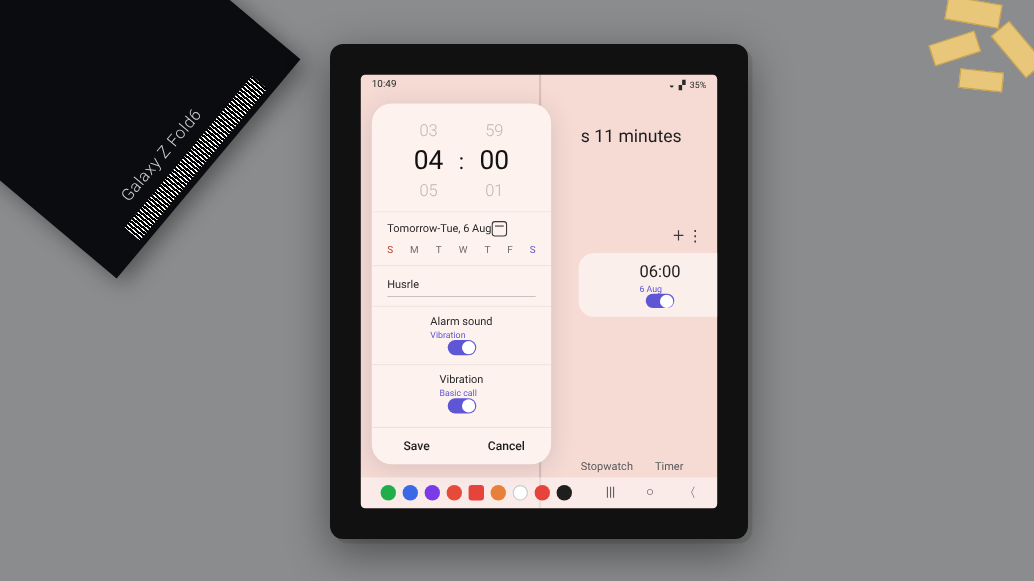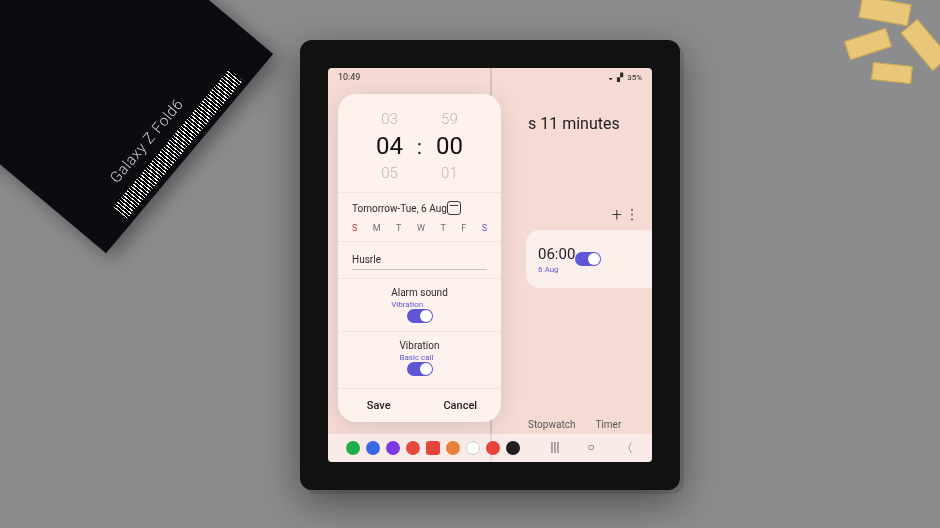--- a/index.html
+++ b/index.html
@@ -105,21 +105,21 @@
     letter-spacing: -1px;
   }
   
   .alarm-card {
     position:absolute;
     left: 198px; top: 162px;
     width: 148px; height: 58px;
     background: rgba(255,255,255,0.55);
     border-radius: 14px;
     padding: 8px 12px;
-    display:flex; justify-content:flex-start; align-items:center;
+    display:flex; justify-content:flex-start; align-items:center;flex-direction:column;
   }
   .alarm-card .time { font-size:15px; color:#1d1d1f; font-weight:400;}
   .alarm-card .sub { font-size:8px; color:#5f56d6; margin-top:2px;}
   .toggle { width:26px; height:14px; border-radius:10px; background:#5f56d6; position:relative; }
   .toggle::after { content:""; position:absolute; right:1px; top:1px; width:12px; height:12px; background:#fff; border-radius:50%; }
 
   
   .tabs-under {
     position:absolute;
     bottom: 32px;

